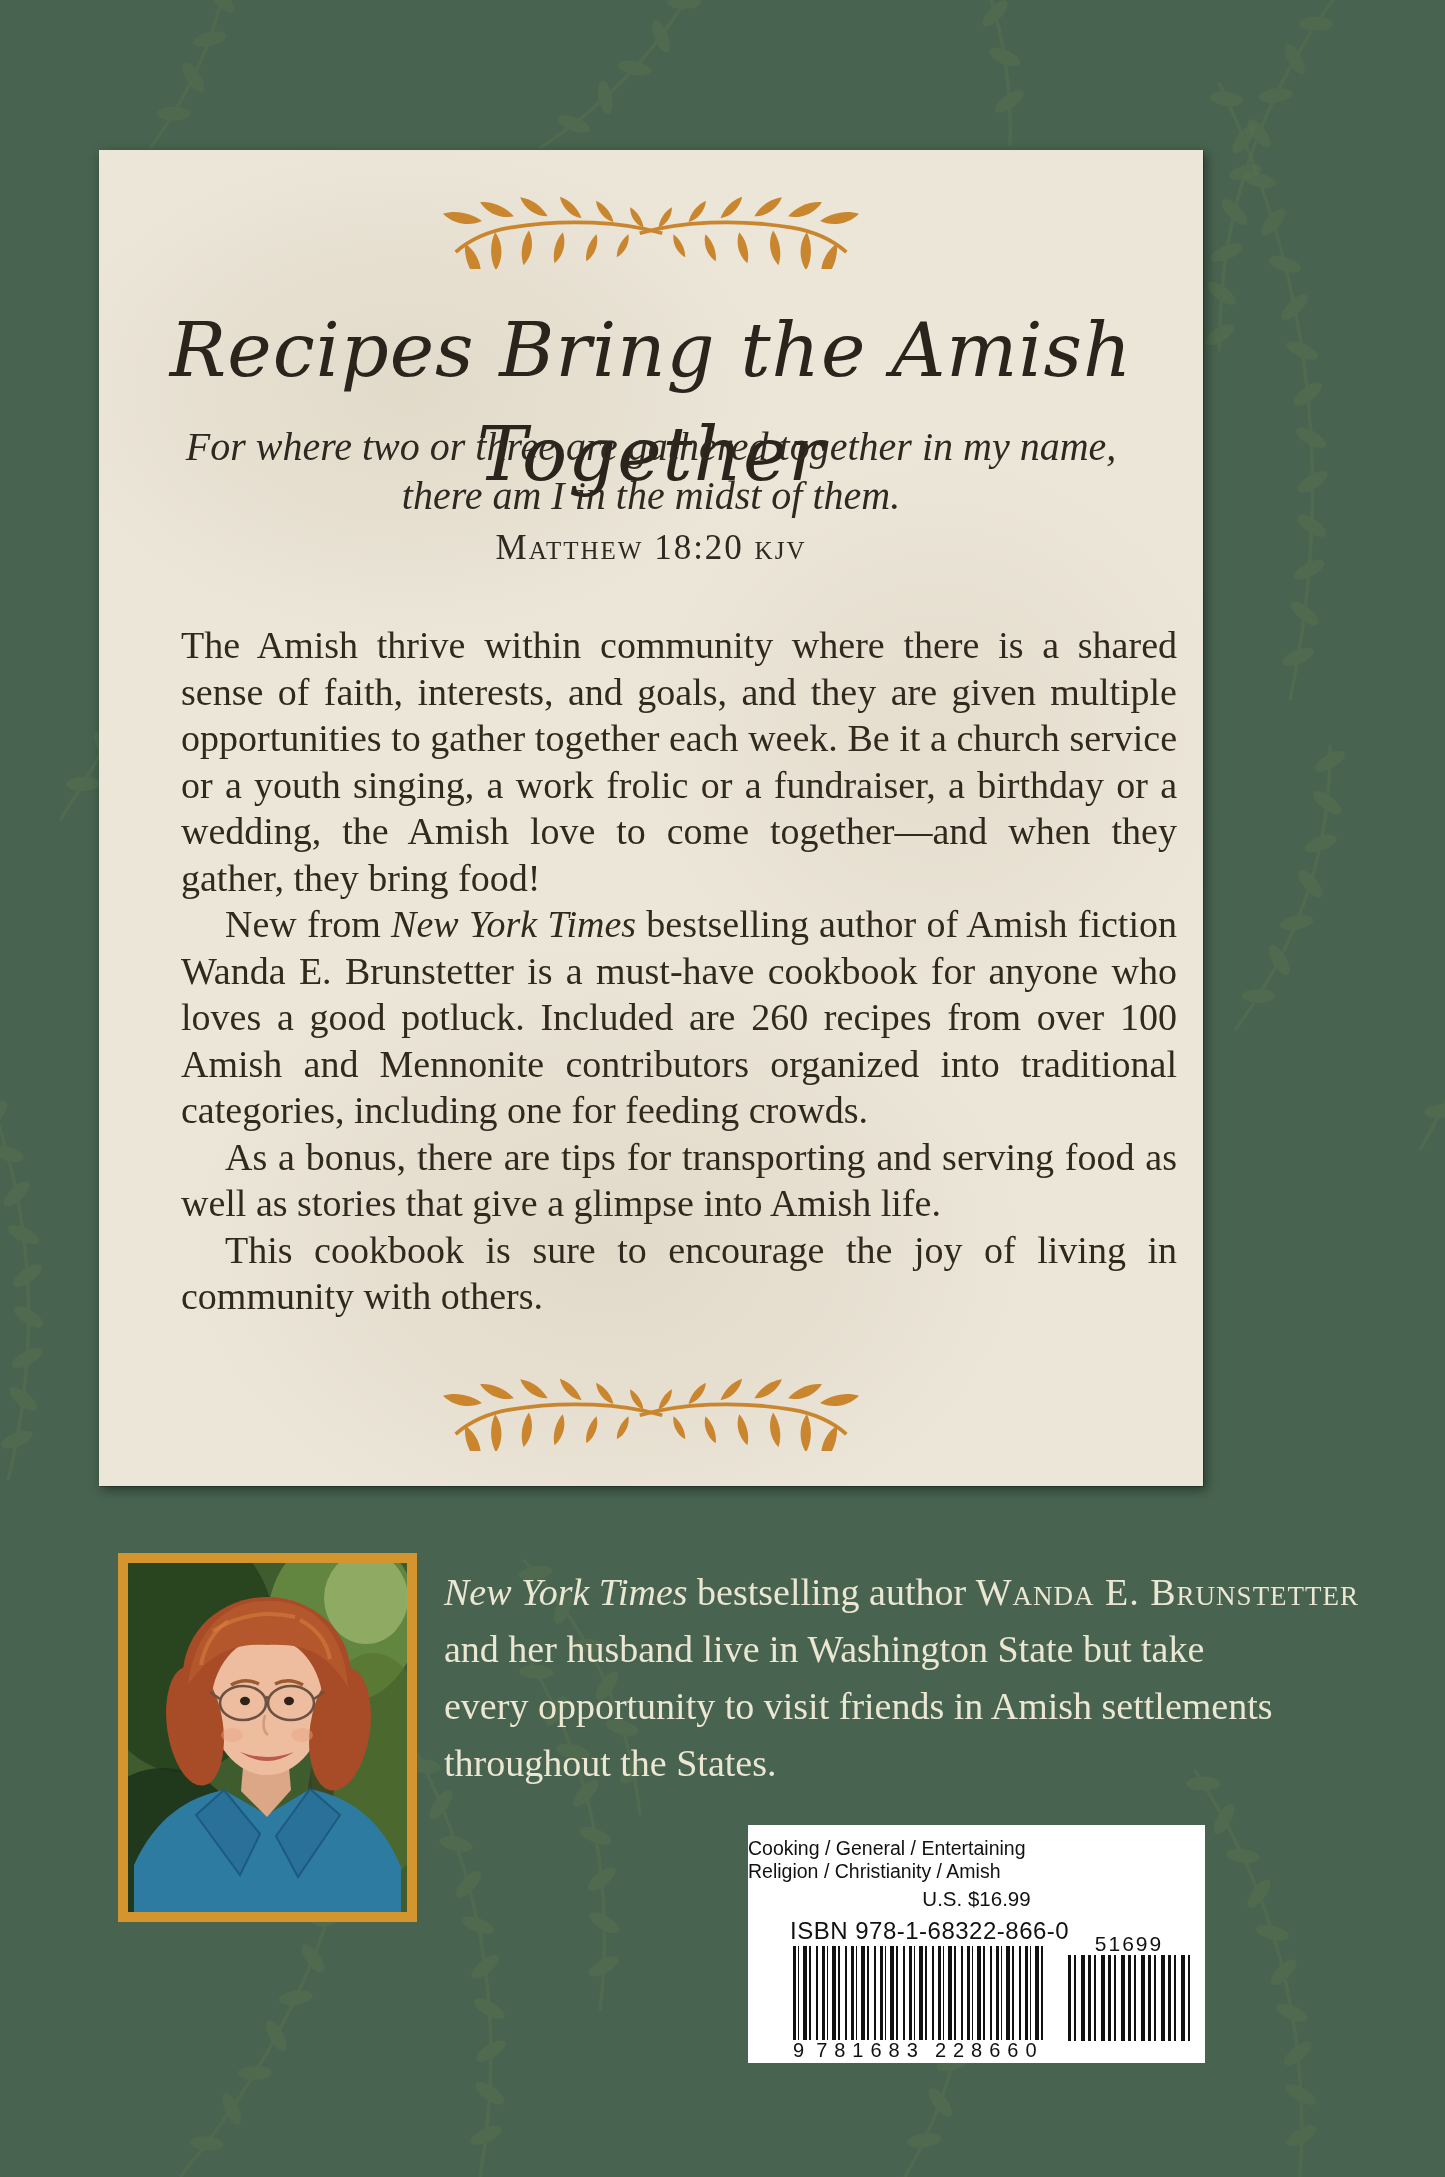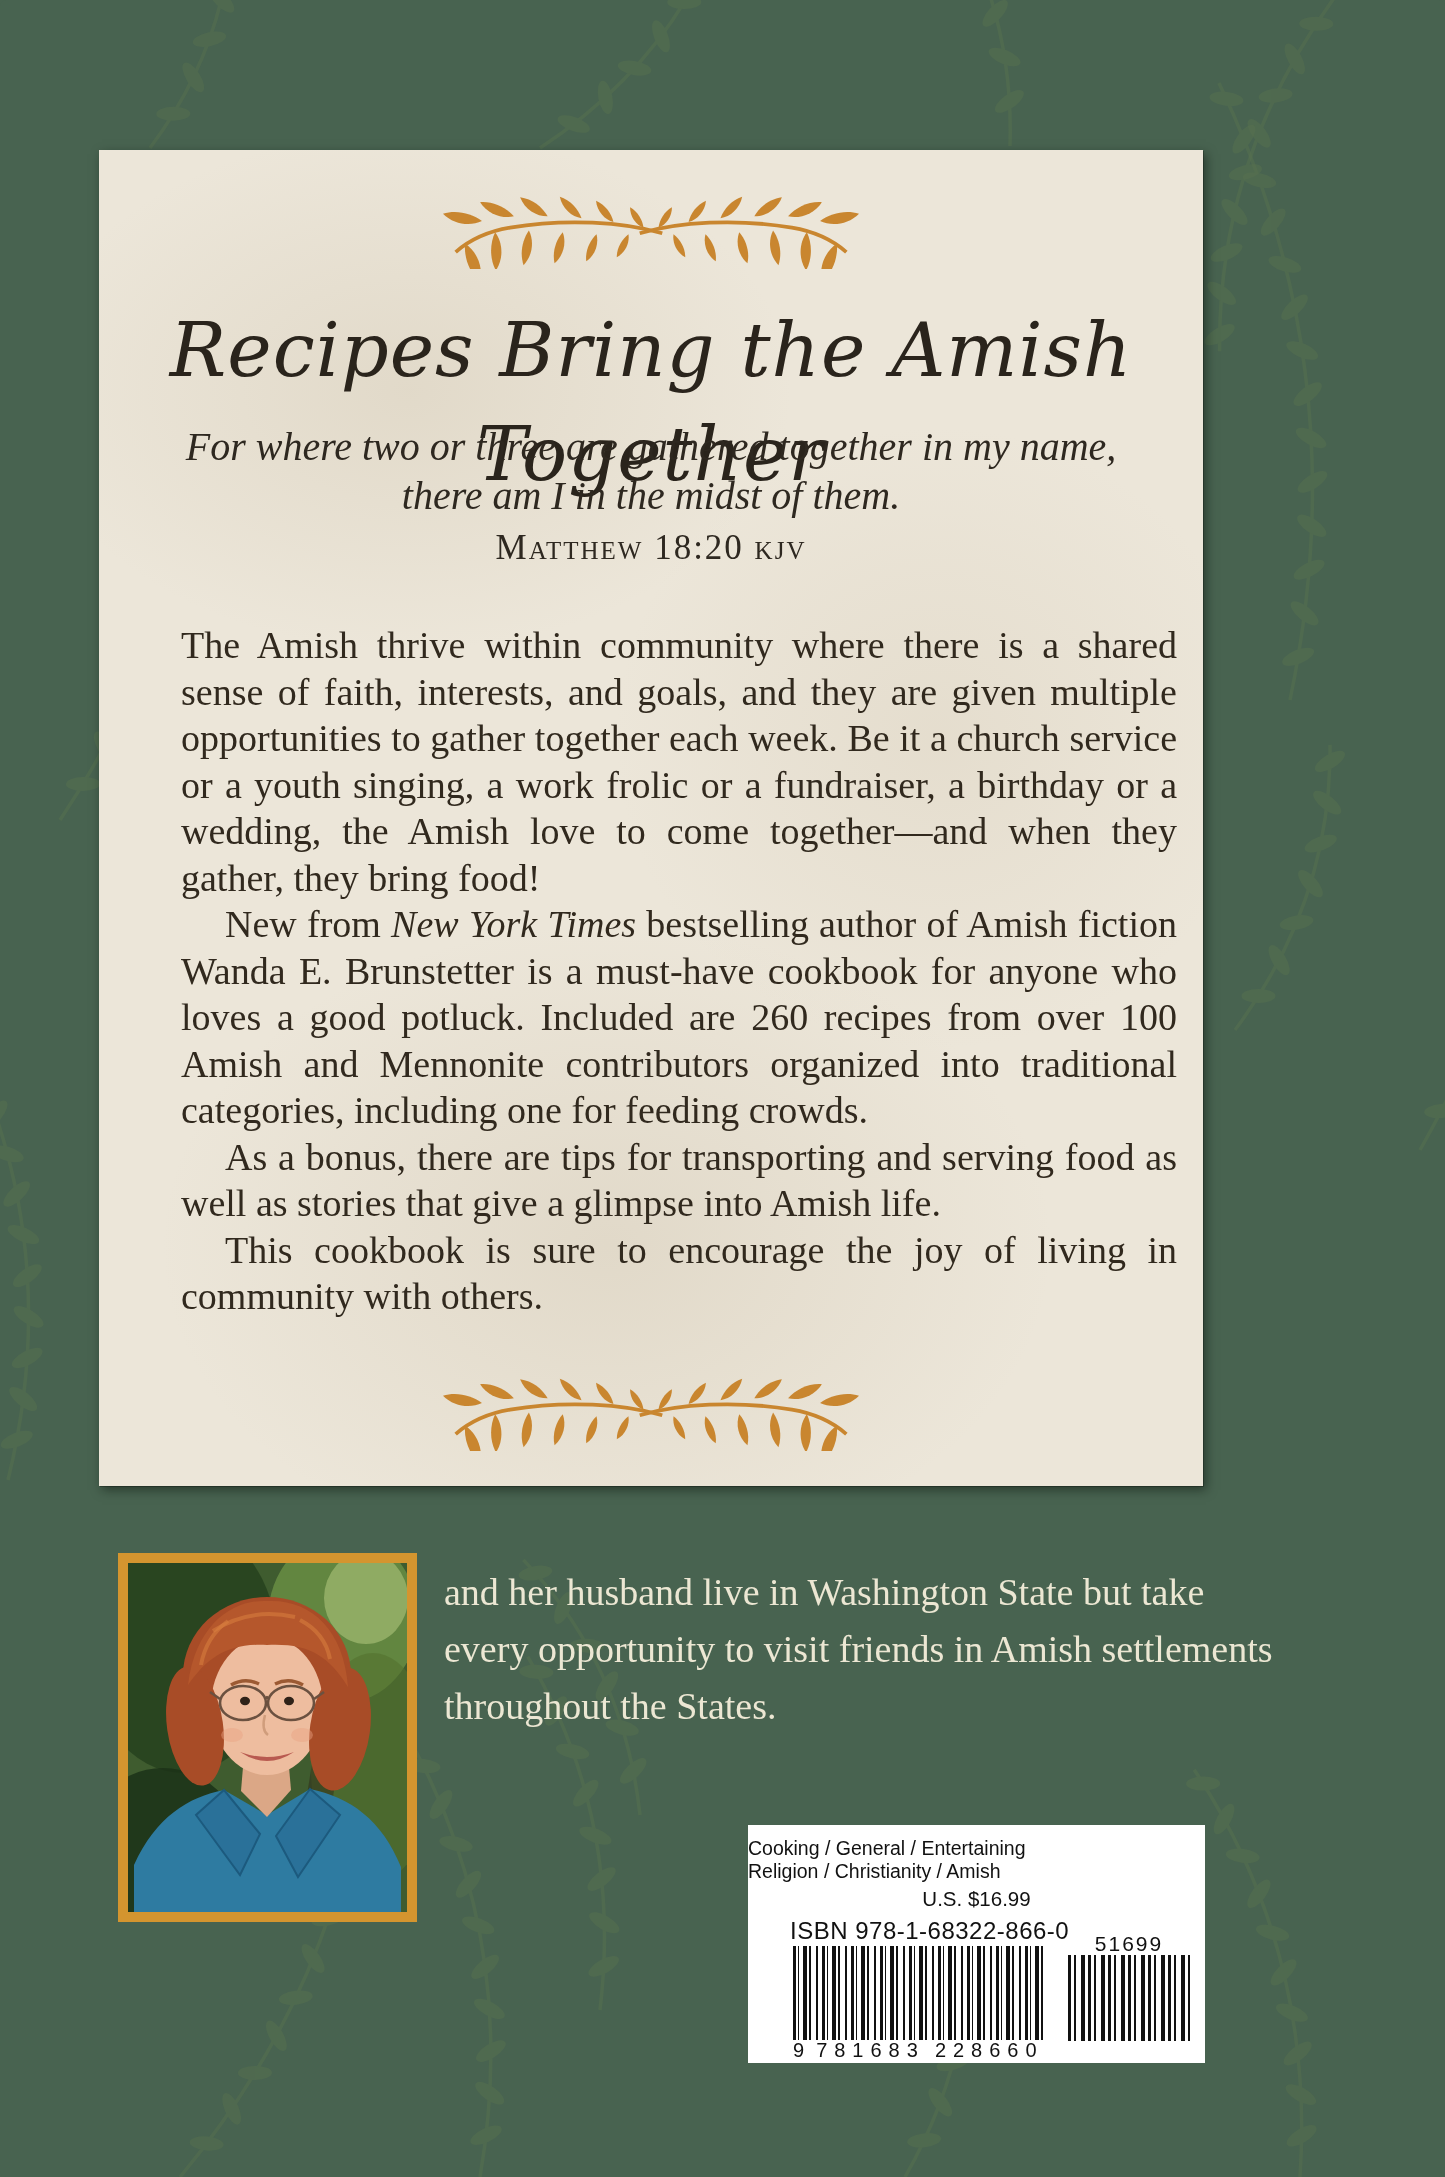--- a/index.html
+++ b/index.html
@@ -374,20 +374,21 @@
         <ellipse cx="115" cy="140" rx="23" ry="17"></ellipse>
         <ellipse cx="163" cy="140" rx="23" ry="17"></ellipse>
         <path d="M138,136 Q139,132 140,136"></path>
         <path d="M92,136 L82,129"></path>
         <path d="M186,136 L196,129"></path>
       </g>
     </svg>
   </figure>
 
   <div class="bio">
+    <div class="bio-line"><em>New York Times</em><span> bestselling author </span><span class="sc">Wanda E. Brunstetter</span></div>
     <div class="bio-line">and her husband live in Washington State but take</div>
     <div class="bio-line">every opportunity to visit friends in Amish settlements</div>
     <div class="bio-line">throughout the States.</div>
   </div>
 
   <div class="barcode-box">
     <div class="bb-cats">
       <div>Cooking / General / Entertaining</div>
       <div>Religion / Christianity / Amish</div>
     </div>

